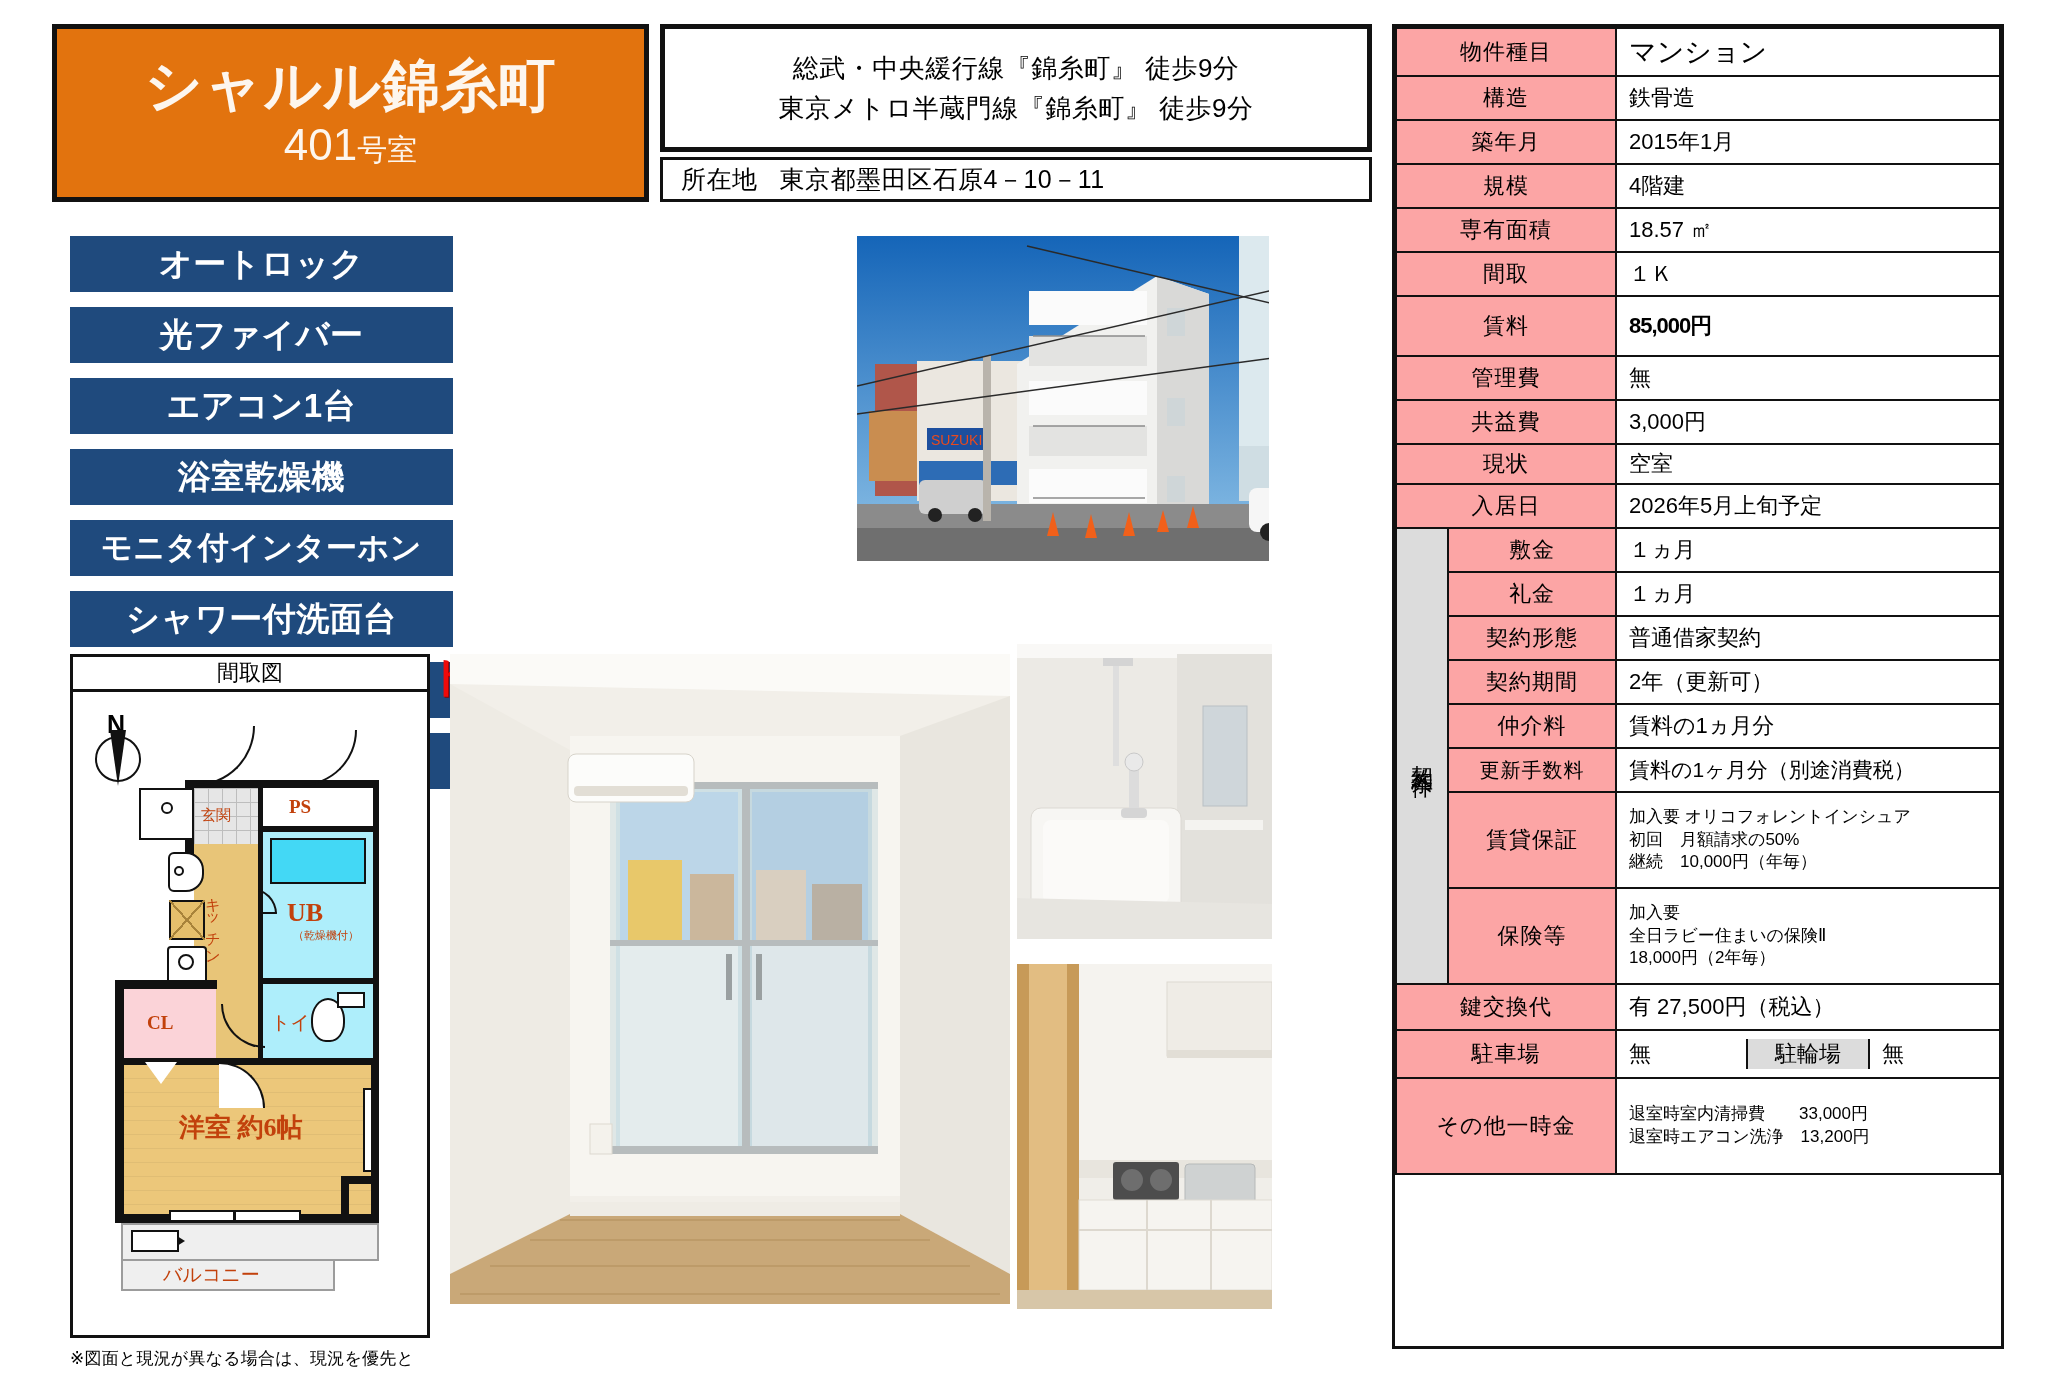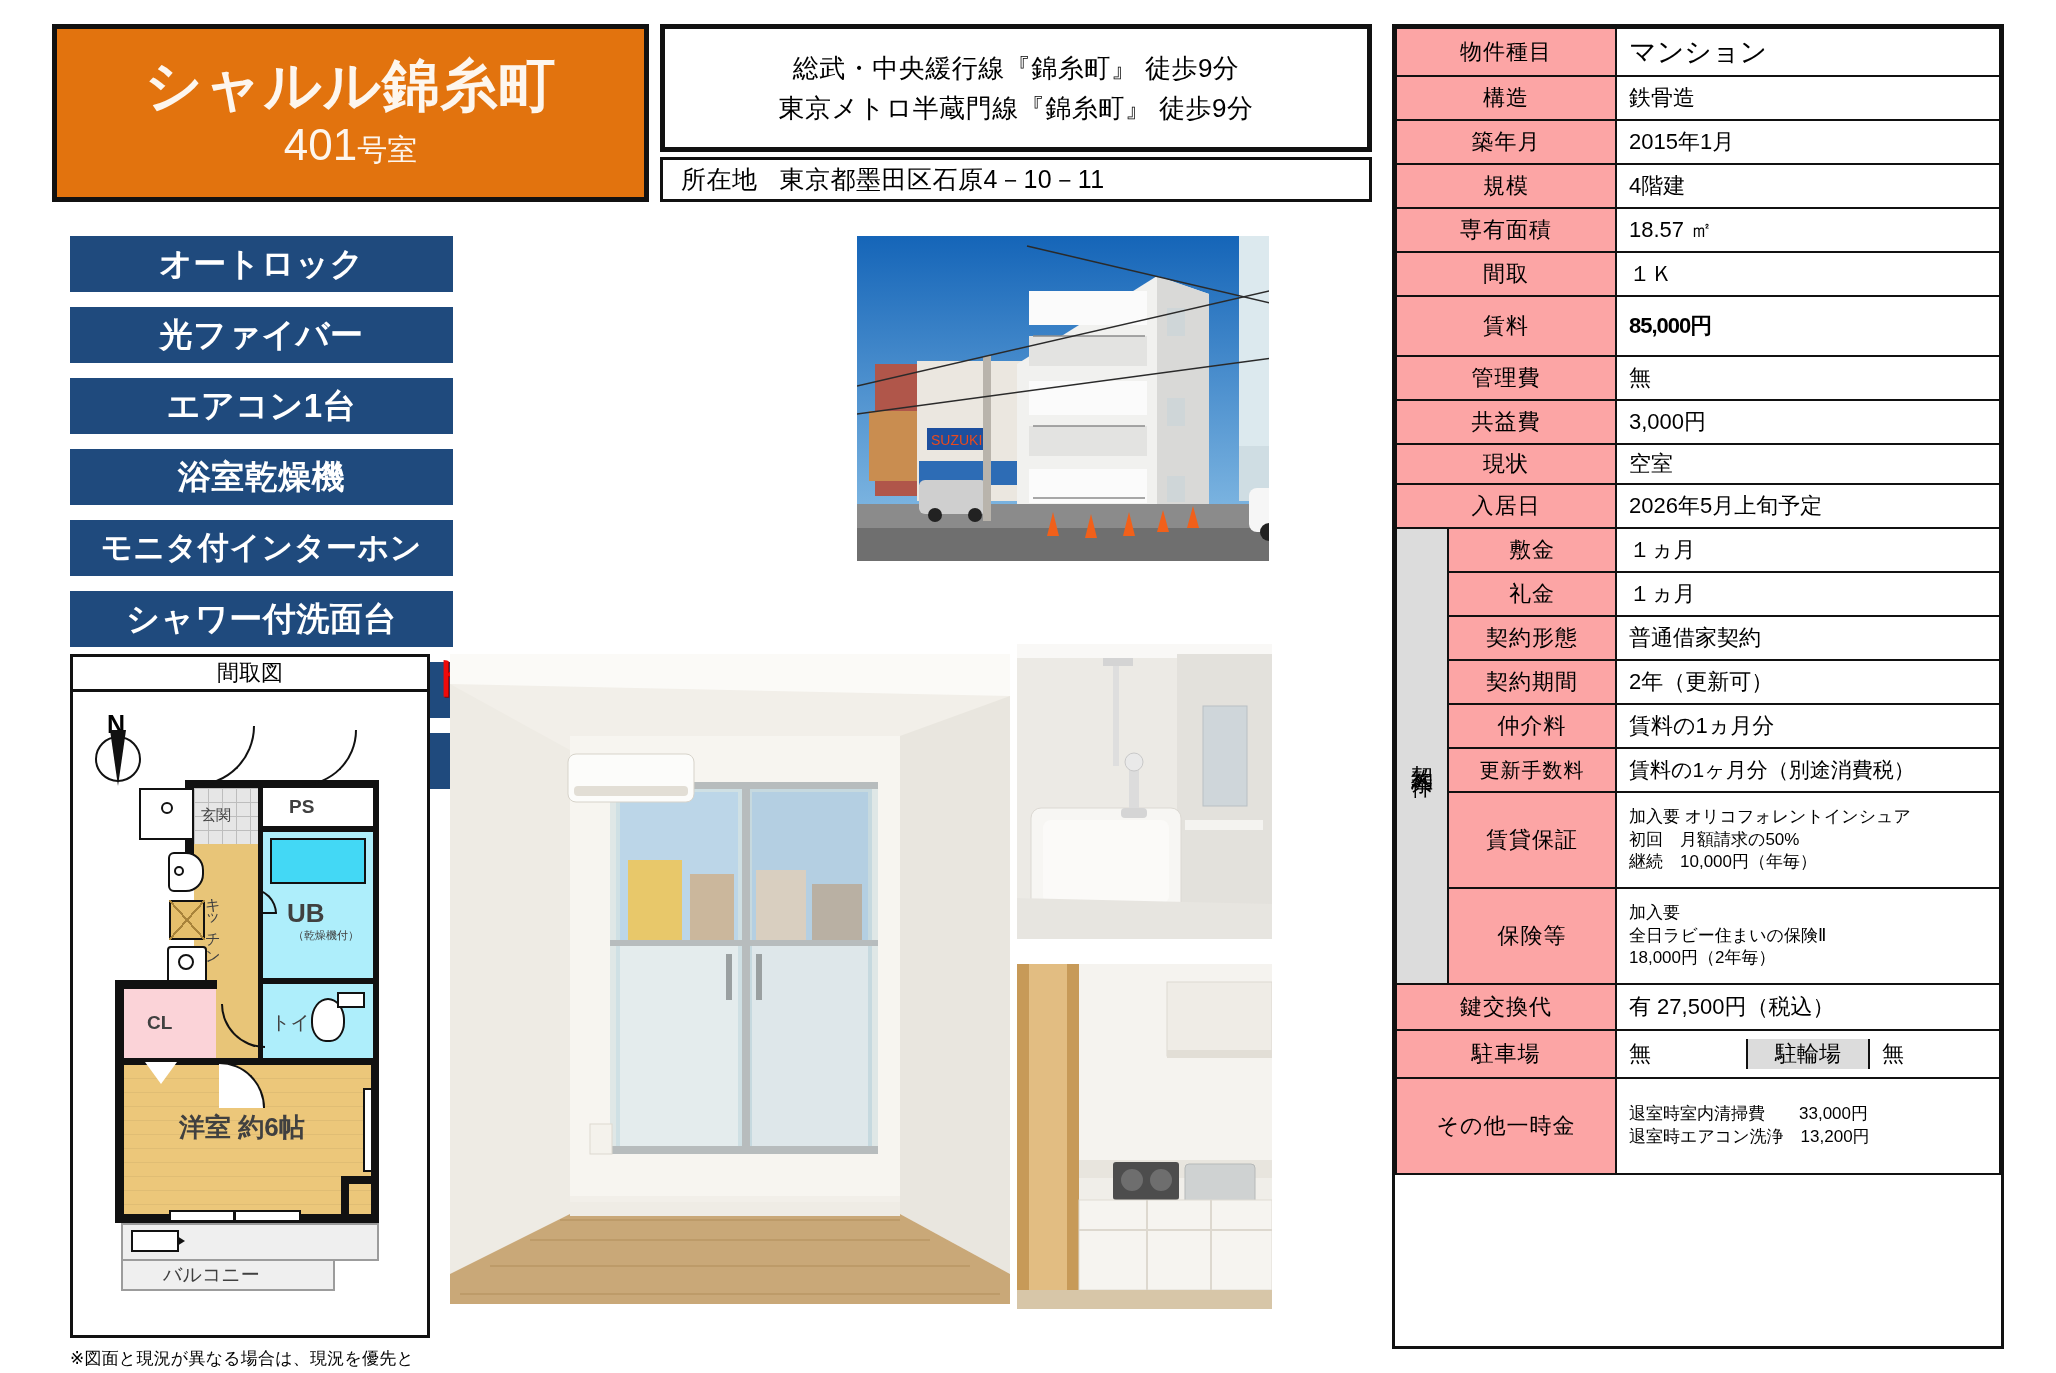--- a/index.html
+++ b/index.html
@@ -93,21 +93,21 @@
   .pl { position:absolute; }
   .wall { background:#111; }
   .rm-room  { background:#ecc77a; }
   .rm-kit   { background:#e8c578; }
   .rm-ub    { background:#aeeefb; }
   .rm-tub   { background:#43d8f5; }
   .rm-cl    { background:#fbd3d8; }
   .rm-gen   { background:#e6e6e6; }
   .rm-white { background:#ffffff; }
   .rm-bal   { background:#efefef; }
-  .lbl { position:absolute; font-size:15px; color:#404040; white-space:nowrap; }
+  .lbl { position:absolute; font-size:15px; color:#c2410c; white-space:nowrap;font-family:Liberation Serif, serif; }
   .lbl.big { font-size:26px; font-weight:700; }
   .lbl.mid { font-size:19px; }
   .lbl.tiny { font-size:11px; }
   .outline { border:2px solid #111; }
   .thinline { background:#111; }
 
   
   .photo-room {
     position:absolute; left:398px; top:630px; width:560px; height:650px;
     overflow:hidden; background:#d8d2c6;

